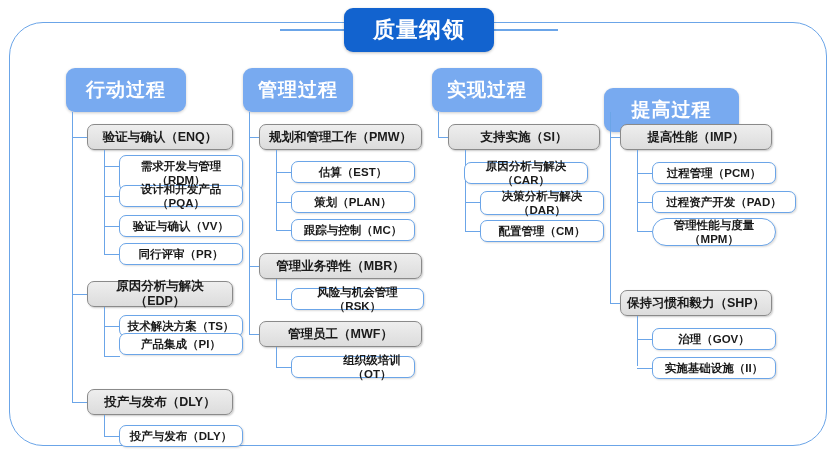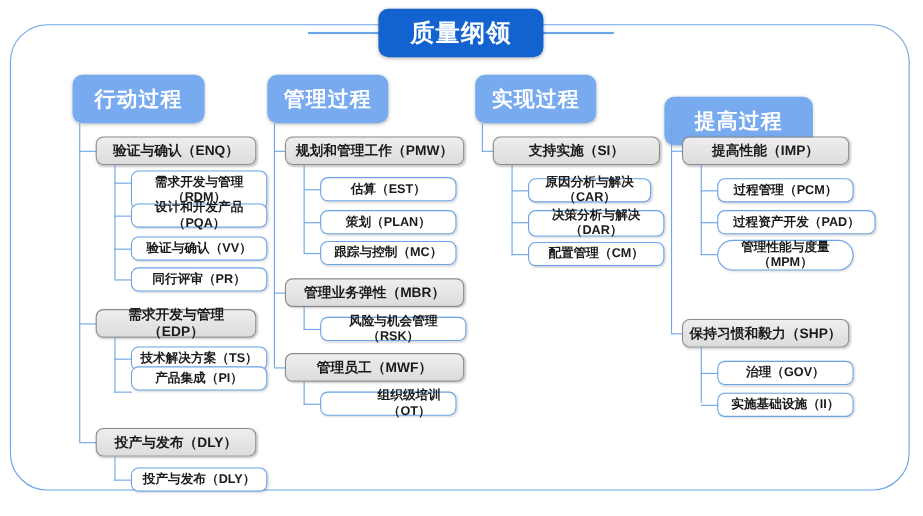--- a/index.html
+++ b/index.html
@@ -149,21 +149,21 @@
   <div class="hline" style="left:104px; top:196px; width:16px;"></div>
   <div class="lbox" style="left:119px; top:185px; width:124px; height:22px;">设计和开发产品（PQA）</div>
 
   <div class="hline" style="left:104px; top:226px; width:16px;"></div>
   <div class="lbox" style="left:119px; top:215px; width:124px; height:22px;">验证与确认（VV）</div>
 
   <div class="hline" style="left:104px; top:254px; width:16px;"></div>
   <div class="lbox" style="left:119px; top:243px; width:124px; height:22px;">同行评审（PR）</div>
 
   <div class="hline" style="left:72px; top:294px; width:16px;"></div>
-  <div class="gbox" style="left:87px; top:281px; width:146px; height:26px;">需求开发与管理（EDP）</div>
+  <div class="gbox" style="left:87px; top:281px; width:146px; height:26px;">原因分析与解决（EDP）</div>
   <div class="vline" style="left:104px; top:307px; height:50px;"></div>
 
   <div class="hline" style="left:104px; top:326px; width:16px;"></div>
   <div class="lbox" style="left:119px; top:315px; width:124px; height:22px;text-align:right;">技术解决方案（TS）</div>
 
   <div class="hline" style="left:104px; top:356px; width:16px;"></div>
   <div class="lbox" style="left:119px; top:333px; width:124px; height:22px;">产品集成（PI）</div>
 
   <div class="hline" style="left:72px; top:402px; width:16px;"></div>
   <div class="gbox" style="left:87px; top:389px; width:146px; height:26px;">投产与发布（DLY）</div>
@@ -203,21 +203,21 @@
   <div class="lbox" style="left:291px; top:356px; width:124px; height:22px;padding-left:41px;">组织级培训（OT）</div>
 
   <div class="col-head" style="left:432px; top:68px; width:110px;">实现过程</div>
   <div class="vline" style="left:438px; top:112px; height:26px;"></div>
 
   <div class="hline" style="left:438px; top:137px; width:11px;"></div>
   <div class="gbox" style="left:448px; top:124px; width:152px; height:26px;">支持实施（SI）</div>
   <div class="vline" style="left:465px; top:150px; height:82px;"></div>
 
   <div class="hline" style="left:465px; top:173px; width:16px;"></div>
-  <div class="lbox" style="left:480px; top:162px; width:112px; height:22px;">原因分析与解决（CAR）</div>
+  <div class="lbox" style="left:464px; top:162px; width:124px; height:22px;">原因分析与解决（CAR）</div>
 
   <div class="hline" style="left:465px; top:202px; width:16px;"></div>
   <div class="lbox" style="left:480px; top:191px; width:124px; height:24px;">决策分析与解决（DAR）</div>
 
   <div class="hline" style="left:465px; top:231px; width:16px;"></div>
   <div class="lbox" style="left:480px; top:220px; width:124px; height:22px;">配置管理（CM）</div>
 
   <div class="col-head" style="left:604px; top:68px; width:135px;margin-top:20px;">提高过程</div>
   <div class="vline" style="left:610px; top:112px; height:191px;"></div>
 

